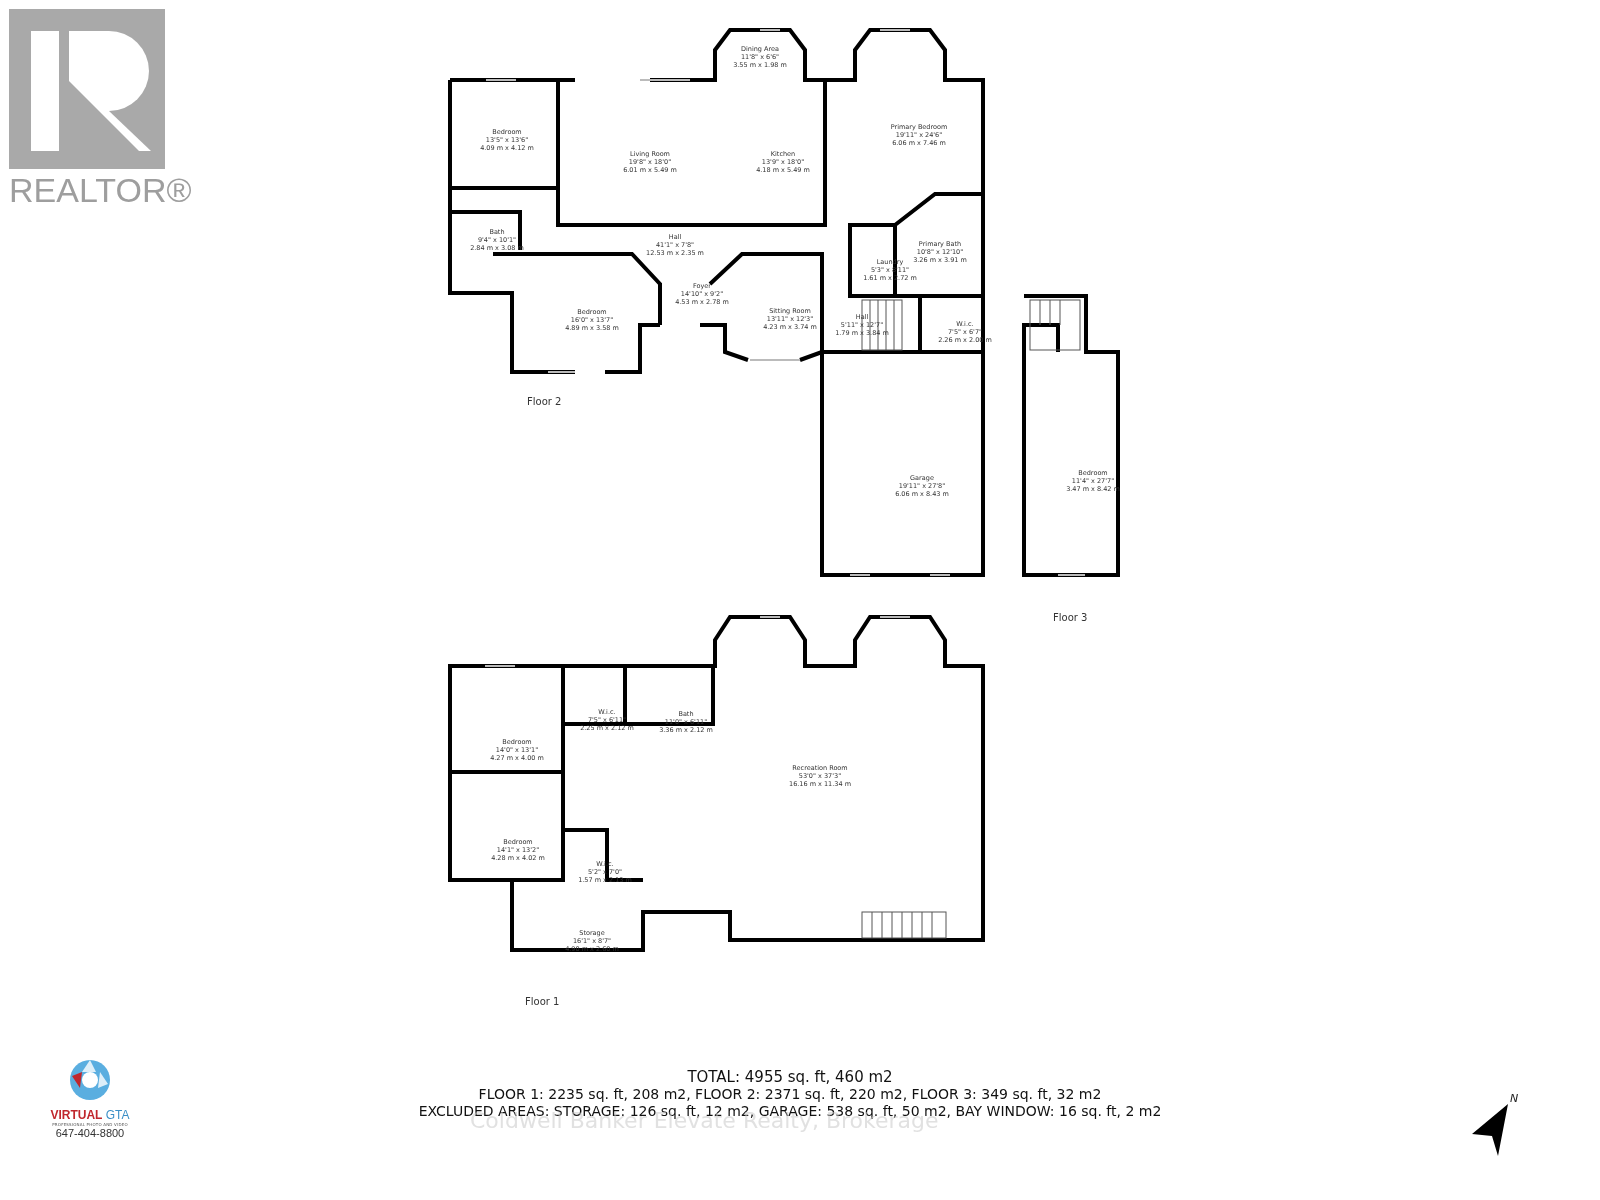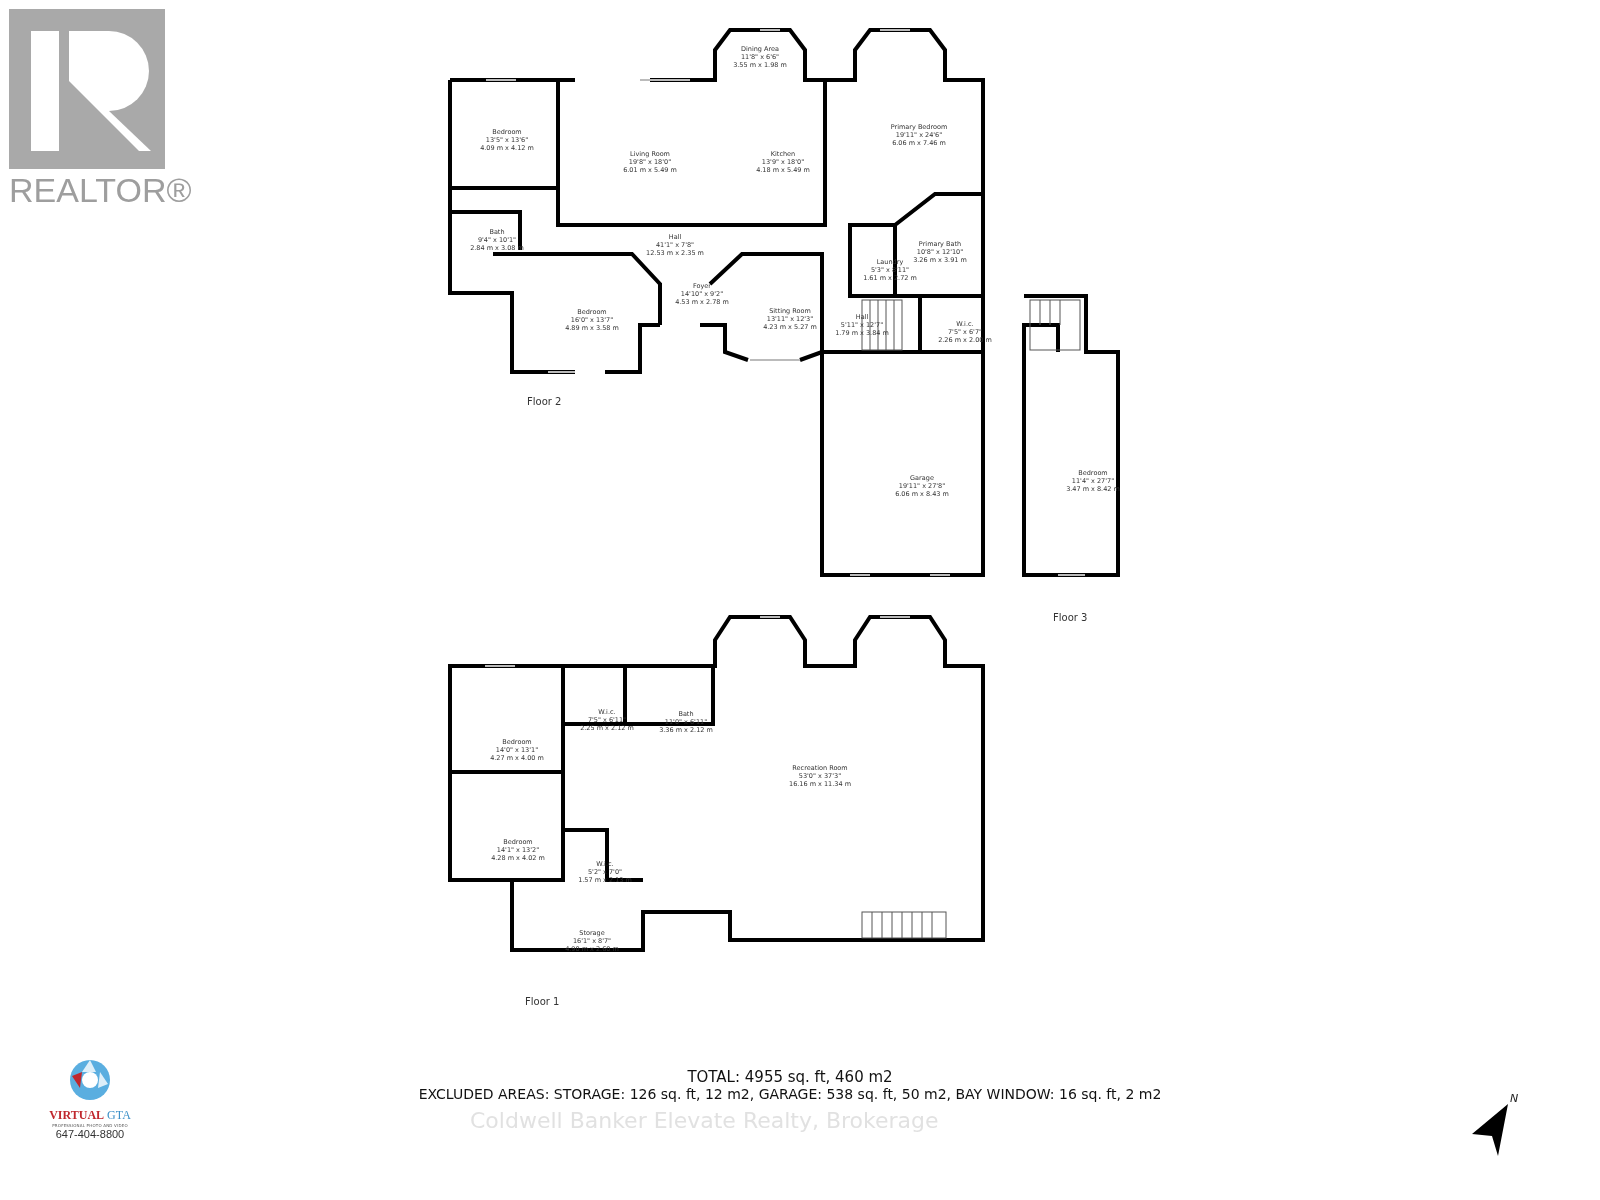--- a/index.html
+++ b/index.html
@@ -9,21 +9,21 @@
   .room-label { position:absolute; text-align:center; font-size:6.5px; line-height:8px; color:#333; white-space:nowrap; transform:translate(-50%,-50%); }
   .floor-label { position:absolute; font-size:10px; color:#333; }
   .realtor { position:absolute; left:9px; top:9px; width:156px; }
   .realtor .box { width:156px; height:160px; background:#a9a9a9; position:relative; }
   .realtor-text { font-family:"Liberation Sans", sans-serif; font-size:34px; color:#9e9e9e; letter-spacing:0px; margin-top:2px; }
   .summary { position:absolute; left:380px; top:1068px; width:820px; text-align:center; font-family:"DejaVu Sans", sans-serif; }
   .summary .total { font-size:15px; font-weight:normal; color:#111; line-height:18px; }
   .summary .line { font-size:14px; color:#111; line-height:17px; }
   .watermark { position:absolute; left:470px; top:1108px; width:640px; text-align:left; font-size:22px; color:rgba(200,200,200,0.55); font-family:"DejaVu Sans", sans-serif; }
   .vgta { position:absolute; left:40px; top:1058px; width:100px; text-align:center; }
-  .vgta .name { font-family:Liberation Serif, serif; font-weight:bold; font-size:12px; color:#c0272d; margin-top:2px; }
+  .vgta .name { font-family:Liberation Sans, sans-serif; font-weight:bold; font-size:12px; color:#c0272d; margin-top:2px; }
   .vgta .name span { color:#3a8fc7; font-weight:normal; }
   .vgta .sub { font-size:4px; color:#555; letter-spacing:0.2px; }
   .vgta .phone { font-size:11px; color:#333; font-family:"Liberation Sans", sans-serif; }
 </style>
 </head>
 <body>
 
 <div class="realtor">
   <div class="box">
     <svg width="156" height="160" viewBox="0 0 156 160">
@@ -152,21 +152,21 @@
     <div>4.53 m x 2.78 m</div>
   </div>
 <div class="room-label" style="left:592px;top:320px">
     <div>Bedroom</div>
     <div>16'0" x 13'7"</div>
     <div>4.89 m x 3.58 m</div>
   </div>
 <div class="room-label" style="left:790px;top:319px">
     <div>Sitting Room</div>
     <div>13'11" x 12'3"</div>
-    <div>4.23 m x 5.27 m</div>
+    <div>4.23 m x 3.74 m</div>
   </div>
 <div class="room-label" style="left:862px;top:325px">
     <div>Hall</div>
     <div>5'11" x 12'7"</div>
     <div>1.79 m x 3.84 m</div>
   </div>
 <div class="room-label" style="left:965px;top:332px">
     <div>W.i.c.</div>
     <div>7'5" x 6'7"</div>
     <div>2.26 m x 2.00 m</div>
@@ -217,20 +217,21 @@
   </div>
 <div class="room-label" style="left:592px;top:941px">
     <div>Storage</div>
     <div>16'1" x 8'7"</div>
     <div>4.90 m x 2.60 m</div>
   </div>
 <div class="floor-label" style="left:525px;top:996px">Floor 1</div>
 
 <div class="summary">
   <div class="total">TOTAL: 4955 sq. ft, 460 m2</div>
+  <div class="line">FLOOR 1: 2235 sq. ft, 208 m2, FLOOR 2: 2371 sq. ft, 220 m2, FLOOR 3: 349 sq. ft, 32 m2</div>
   <div class="line">EXCLUDED AREAS: STORAGE: 126 sq. ft, 12 m2, GARAGE: 538 sq. ft, 50 m2, BAY WINDOW: 16 sq. ft, 2 m2</div>
 </div>
 <div class="watermark">Coldwell Banker Elevate Realty, Brokerage</div>
 
 <div class="vgta">
   <svg width="44" height="44" viewBox="0 0 44 44">
     <circle cx="22" cy="22" r="20" fill="#5aaee0"></circle>
     <circle cx="22" cy="22" r="8" fill="#fff"></circle>
     <path d="M22 2 L28 14 L14 14 Z" fill="#fff" opacity="0.8"></path>
     <path d="M4 18 L14 14 L12 30 Z" fill="#c0272d"></path>

